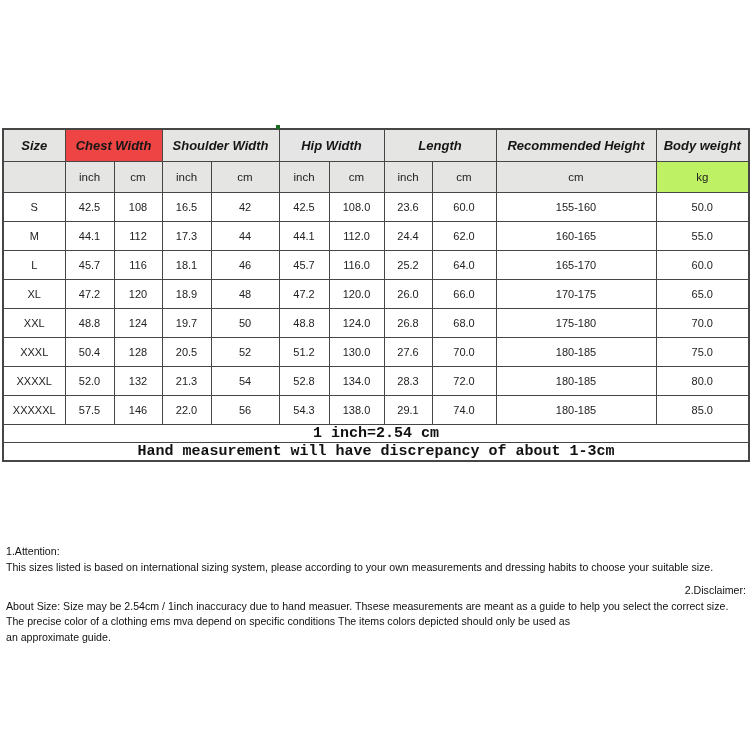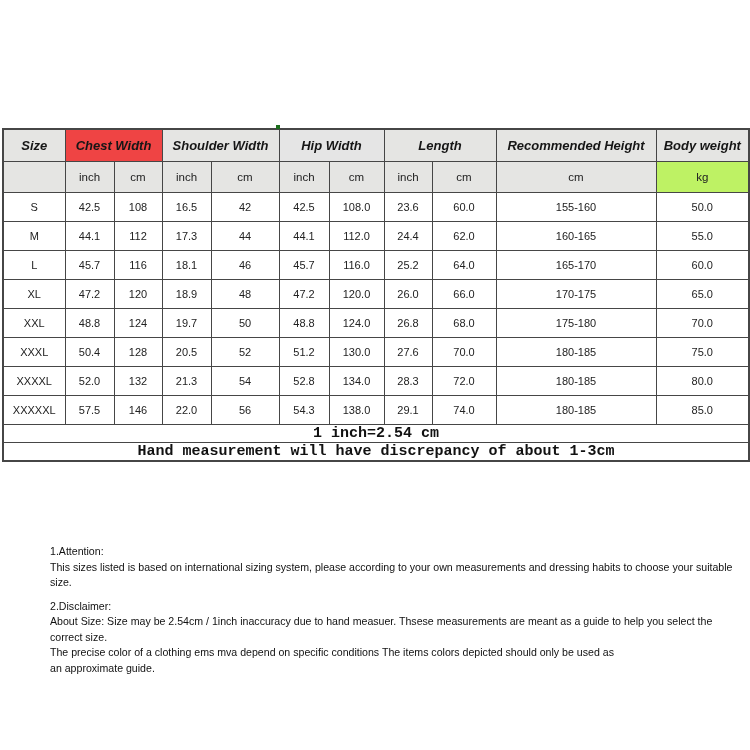--- a/index.html
+++ b/index.html
@@ -64,28 +64,27 @@
     top: 125px;
     left: 276px;
     width: 4px;
     height: 4px;
   }
   .notes {
     position: absolute;
     top: 544px;
     left: 6px;
     right: 4px;
-    margin-left: 44px;
   }
   .notes div {
     font-size: 10.6px;
     line-height: 15.5px;
     color: #111111;
   }
-  .notes .gap { margin-top: 8px; }
+  .notes .gap { margin-top: 8px; text-align: right; }
 </style>
 </head>
 <body>
 
 <div class="page">
 
   <table class="size-chart">
     <colgroup>
         <col style="width: 62px;">
         <col style="width: 49px;">

